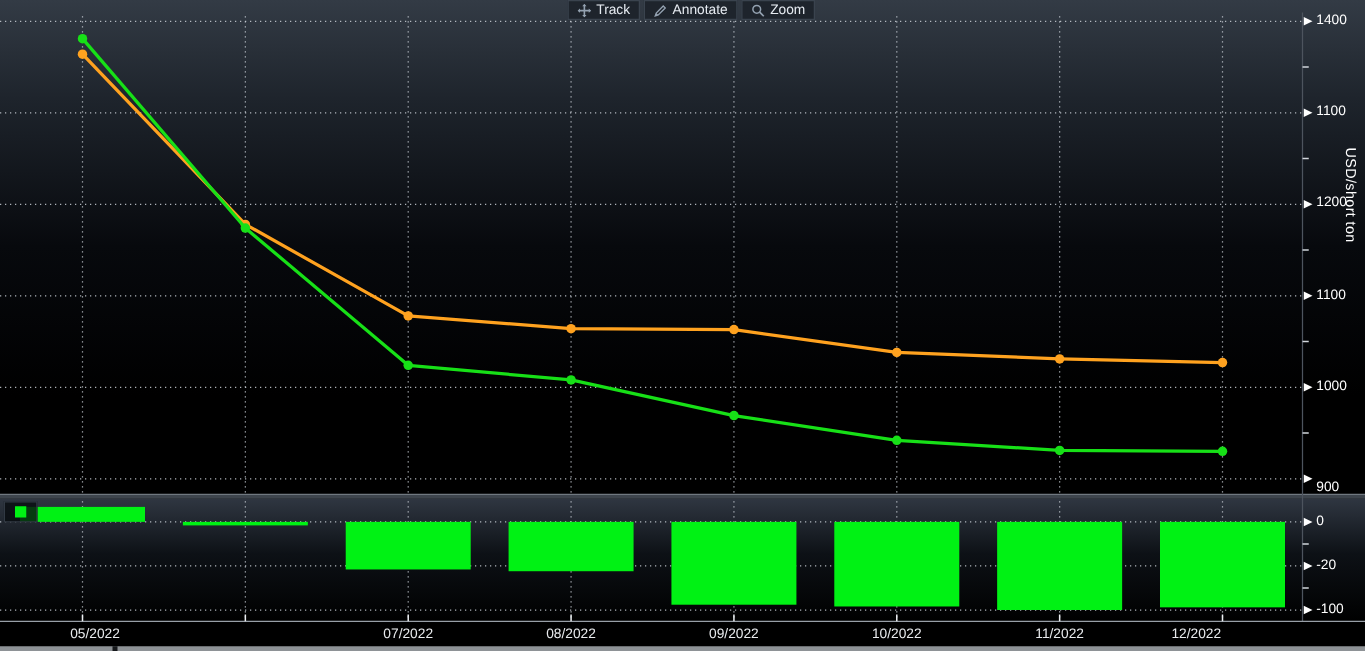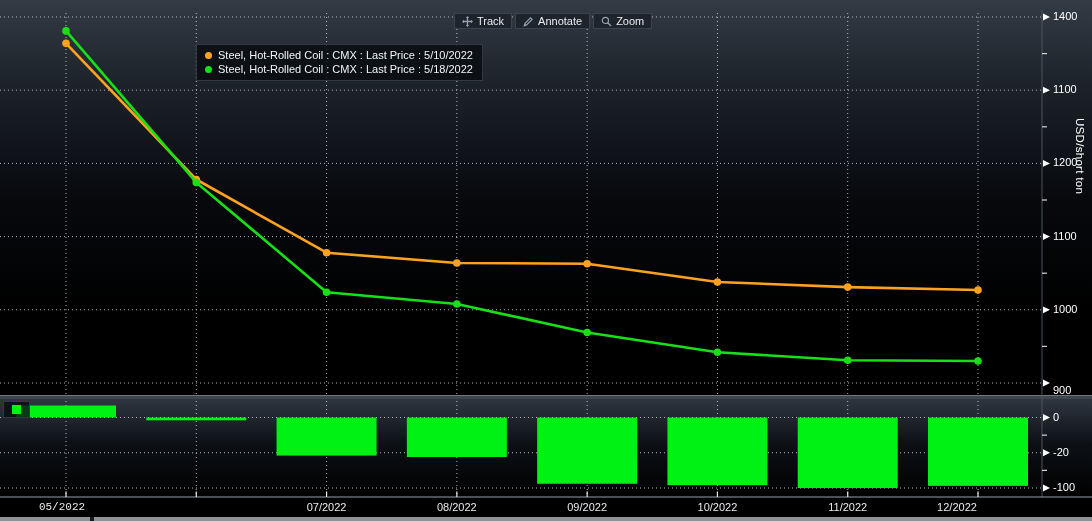--- a/index.html
+++ b/index.html
@@ -1,20 +1,20 @@
 <!DOCTYPE html>
 <html><head>
 <meta charset="utf-8">
 <style>
   html,body{margin:0;padding:0;background:#000;}
   .screen{position:relative;width:1092px;height:521px;background:#000;overflow:hidden;
           font-family:"Liberation Sans",sans-serif;-webkit-font-smoothing:antialiased;}
   svg#plot{position:absolute;left:0;top:0;}
   
-  .toolbar{position:absolute;left:454px;top:13px;display:flex;gap:3px;z-index:30;justify-content:space-between;}
+  .toolbar{position:absolute;left:454px;top:0;display:flex;gap:3px;z-index:30;justify-content:space-between;}
   .tb{display:flex;align-items:center;gap:4px;background:#1e242c;border:1px solid #3a434e;
       color:#e6ebf1;font-size:11px;line-height:13px;padding:0 7px;height:16px;cursor:pointer;
       font-family:"Liberation Sans",sans-serif;}
   .tb svg{display:block;}
   
   .legend{position:absolute;z-index:20;background:rgba(8,11,15,0.80);border:1px solid #313943;
           color:#f2f4f6;font-size:11px;line-height:14px;}
   .legend.main{left:196px;top:44px;padding:3px 9px 4px 8px;}
   .legend.spread{left:3px;top:401px;padding:3px 8px;display:flex;align-items:center;gap:6px;}
   .lrow{display:flex;align-items:center;gap:6px;white-space:nowrap;}
@@ -147,49 +147,39 @@
       <span>
         <svg width="11" height="11" viewBox="0 0 11 11">
           <circle cx="4.4" cy="4.4" r="3.1" fill="none" stroke="#93a1b0" stroke-width="1.2"></circle>
           <path d="M6.7 6.7 L10 10" stroke="#93a1b0" stroke-width="1.4"></path>
         </svg>
       </span>
       <span>Zoom</span>
     </button>
   </div>
 
-  <div class="legend main">
-    <div class="lrow">
-      <span class="dot" style="background: rgb(255, 162, 31);"></span>
-      <span>Steel, Hot-Rolled Coil : CMX : Last Price : 5/10/2022</span>
-    </div>
-    <div class="lrow">
-      <span class="dot" style="background: rgb(23, 224, 23);"></span>
-      <span>Steel, Hot-Rolled Coil : CMX : Last Price : 5/18/2022</span>
-    </div>
-  </div>
 
   <div class="legend spread">
     <span class="sq" style="background: rgb(0, 242, 20);"></span>
   </div>
 
   <div id="right-axis">
       <div class="ylab" style="top: 10px;">1400</div>
       <div class="ylab" style="top: 83.2px;">1100</div>
       <div class="ylab" style="top: 156.4px;">1200</div>
       <div class="ylab" style="top: 229.6px;">1100</div>
       <div class="ylab" style="top: 302.8px;">1000</div>
       <div class="ylab" style="top: 384px;">900</div>
       <div class="ylab" style="top: 410.5px;">0</div>
       <div class="ylab" style="top: 445.75px;">-20</div>
       <div class="ylab" style="top: 481px;">-100</div>
     </div>
   <div class="axis-title">USD/short ton</div>
   <div id="x-axis">
-      <div class="xlab" style="left: 27px; font-family: Liberation Mono, monospace;">05/2022</div>
+      <div class="xlab" style="left: 41px;">05/2022</div>
       <div class="xlab" style="left: 161.286px; margin-top: 47px;">06/2022</div>
       <div class="xlab" style="left: 291.572px;">07/2022</div>
       <div class="xlab" style="left: 421.858px;">08/2022</div>
       <div class="xlab" style="left: 552.144px;">09/2022</div>
       <div class="xlab" style="left: 682.43px;">10/2022</div>
       <div class="xlab" style="left: 812.716px;">11/2022</div>
       <div class="xlab" style="left: 922px;">12/2022</div>
     </div>
 
   <div class="winstrip">

